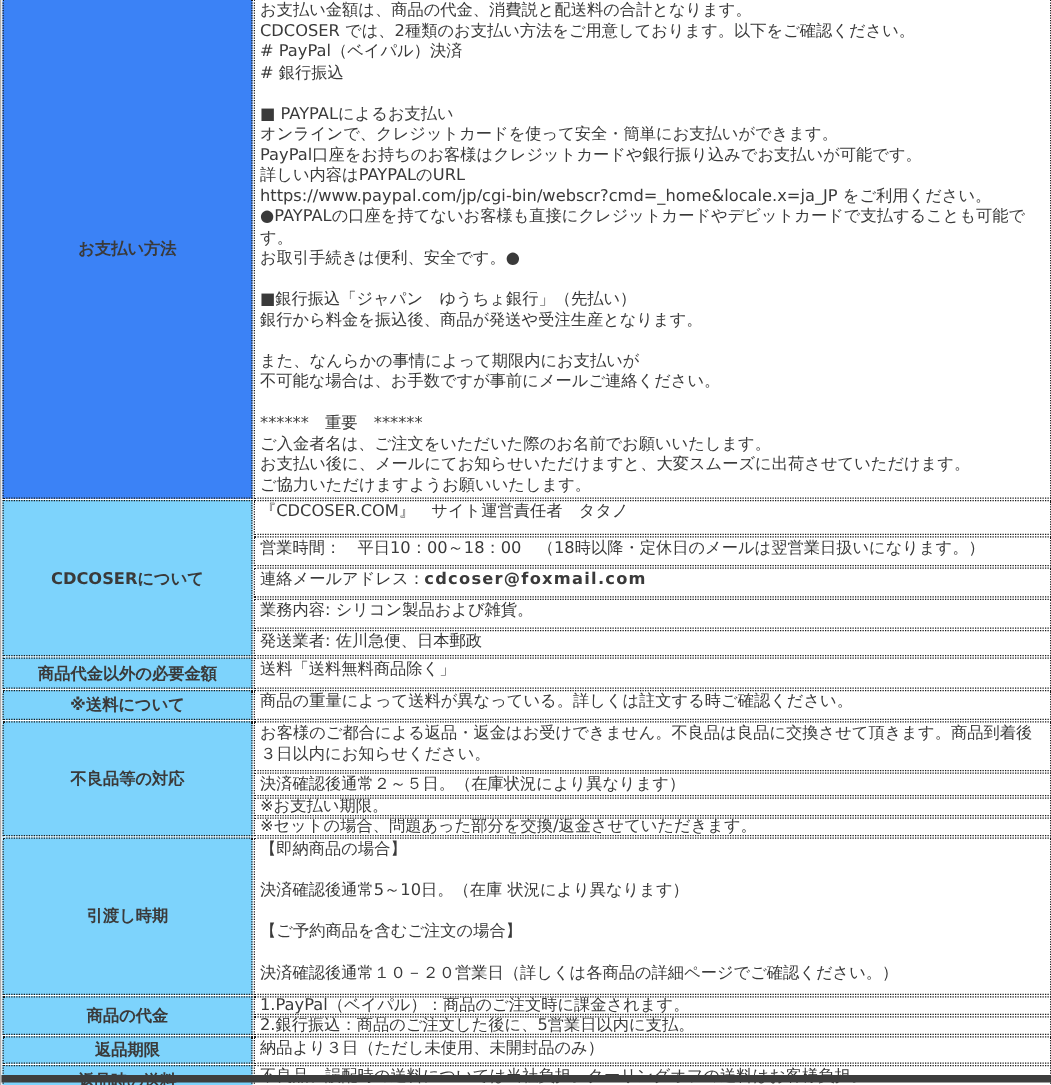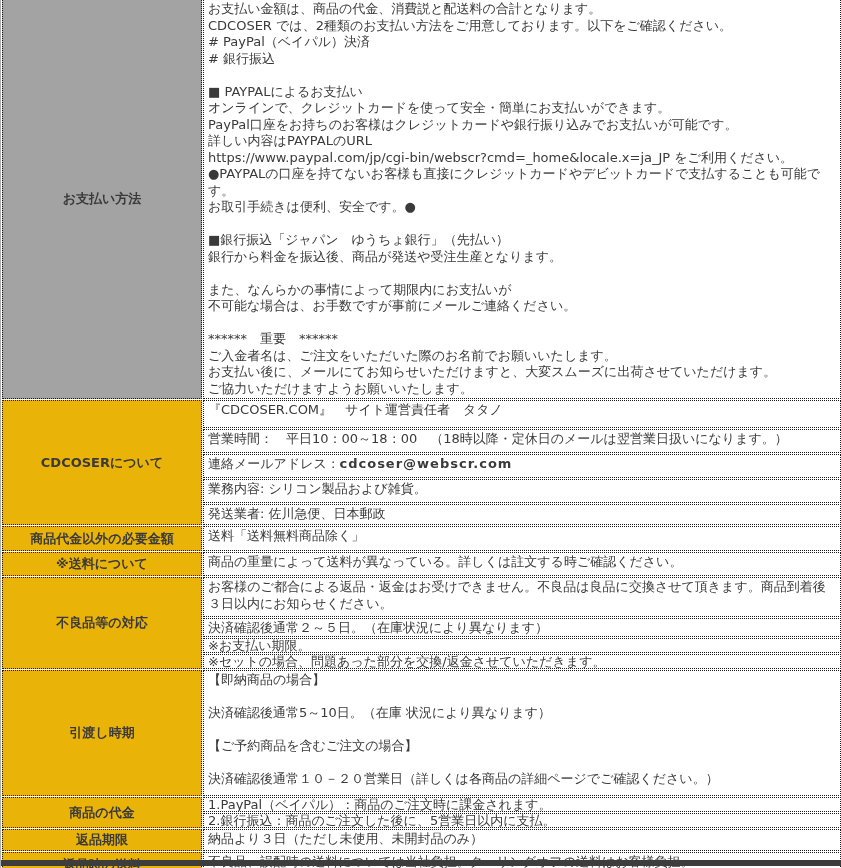--- a/index.html
+++ b/index.html
@@ -19,30 +19,30 @@
   }
   table.info {
     width: 841px;
     border-collapse: separate;
     border-spacing: 1px;
     table-layout: fixed;
     margin-top: -2px;
   }
   th.hd {
     width: 200px;
-    background: #eab308;
+    background: #7dd3fc;
     border: 1px dotted #1a1a1a;
     font-weight: bold;
     font-size: 13px;
     text-align: center;
     vertical-align: middle;
     padding: 1px 2px;
     color: #3a3a3a;
   }
-  th.hd.white { background: #a3a3a3; }
+  th.hd.white { background: #3b82f6; }
   td.ct {
     border: 1px dotted #1a1a1a;
     vertical-align: top;
     padding: 1px 4px;
     line-height: 16.5px;
     white-space: pre-wrap;
     overflow: hidden;
     word-break: break-all;
   }
   td.ct b { font-weight: bold; letter-spacing: 1px; }
@@ -98,21 +98,21 @@
     </tr>
 
     <tr class="h-28">
       <th class="hd" rowspan="5">CDCOSERについて</th>
       <td class="ct">『CDCOSER.COM』　サイト運営責任者　タタノ</td>
     </tr>
     <tr class="h-24">
       <td class="ct">営業時間：　平日10：00～18：00　（18時以降・定休日のメールは翌営業日扱いになります。）</td>
     </tr>
     <tr class="h-24">
-      <td class="ct"><span>連絡メールアドレス : </span><b>cdcoser@webscr.com</b></td>
+      <td class="ct"><span>連絡メールアドレス : </span><b>cdcoser@foxmail.com</b></td>
     </tr>
     <tr class="h-24">
       <td class="ct">業務内容: シリコン製品および雑貨。</td>
     </tr>
     <tr class="h-21">
       <td class="ct">発送業者: 佐川急便、日本郵政</td>
     </tr>
 
     <tr class="h-25">
       <th class="hd">商品代金以外の必要金額</th>

